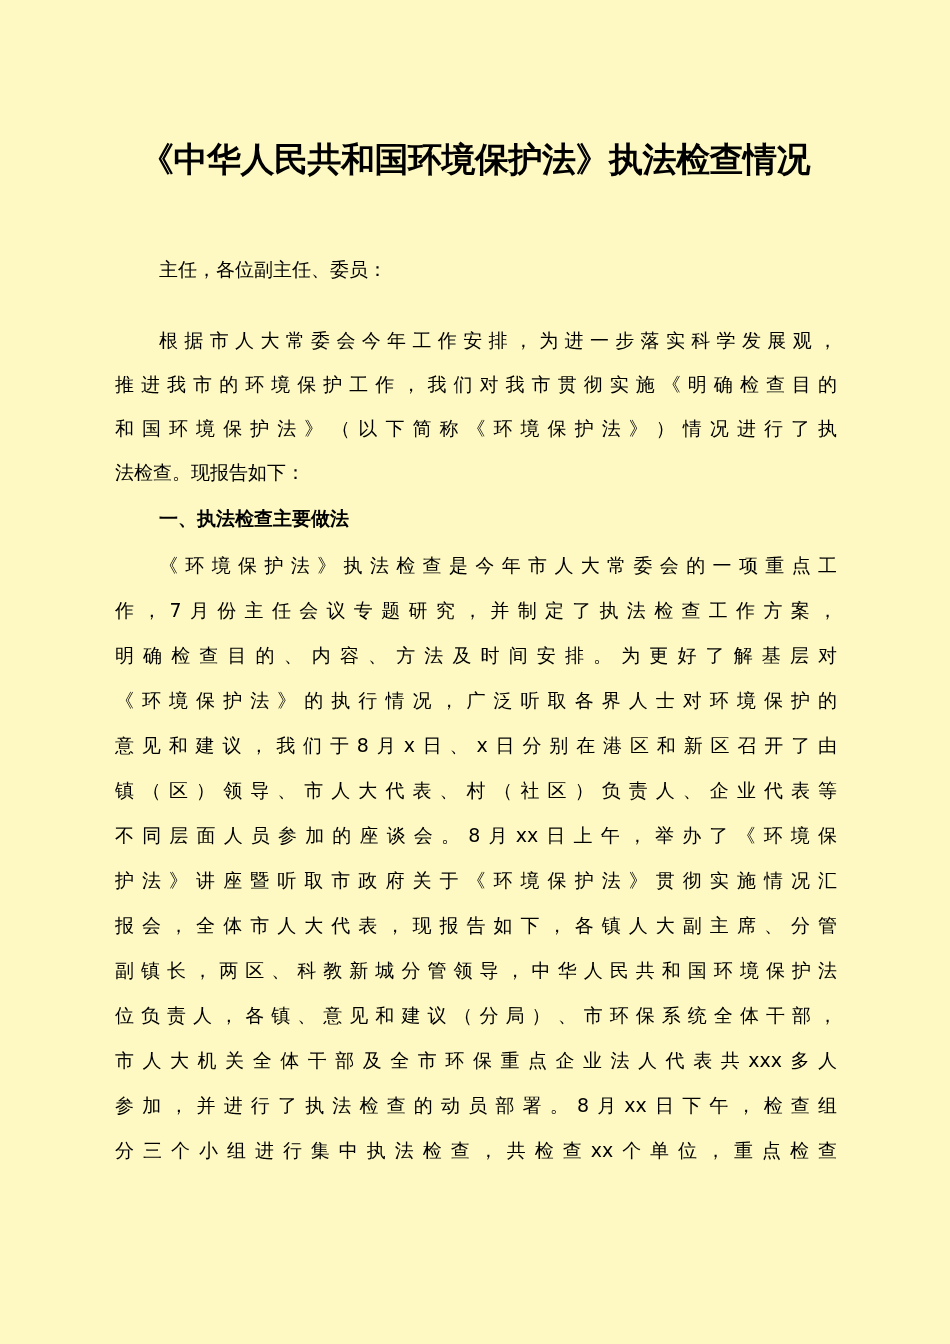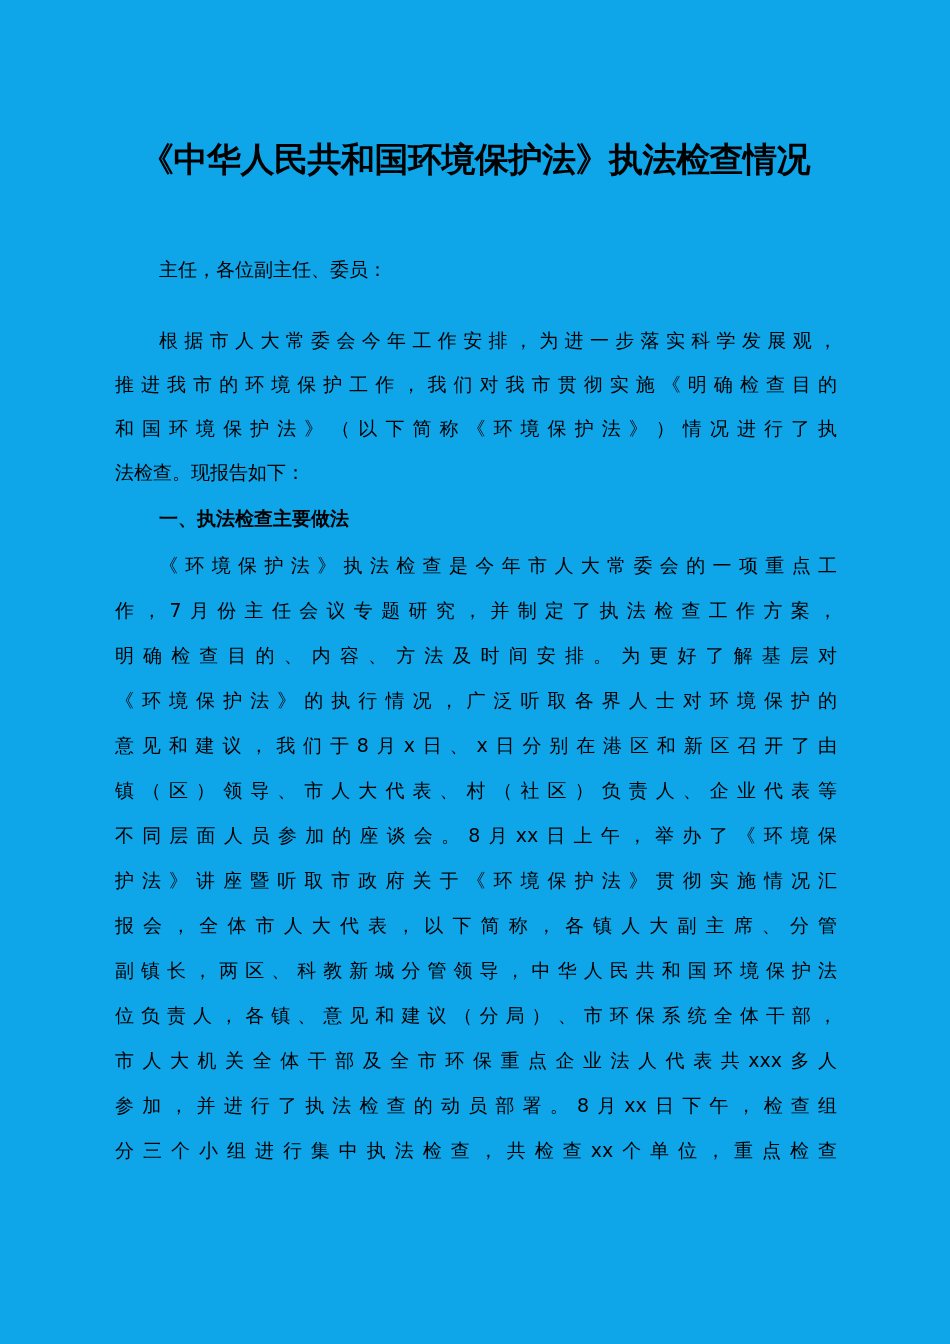--- a/index.html
+++ b/index.html
@@ -14,21 +14,21 @@
       overflow: hidden;
       font-family: "DejaVu Serif", "Liberation Serif", serif;
       color: #000000;
     }
     .page {
       position: absolute;
       left: 0;
       top: 0;
       width: 950px;
       height: 1344px;
-      background: #0ea5e9;
+      background: #fef9c3;
     }
     .title {
       position: absolute;
       left: 100px;
       width: 750px;
       top: 136px;
       text-align: center;
       font-family: "DejaVu Serif", "Liberation Serif", serif;
       font-weight: bold;
       font-size: 34px;
@@ -84,21 +84,21 @@
     <div class="line indent heading" style="top:497px">一、执法检查主要做法</div>
 
     <div class="line indent" style="top:543px">《环境保护法》执法检查是今年市人大常委会的一项重点工</div>
     <div class="line" style="top:588px">作，7月份主任会议专题研究，并制定了执法检查工作方案，</div>
     <div class="line" style="top:633px">明确检查目的、内容、方法及时间安排。为更好了解基层对</div>
     <div class="line" style="top:678px">《环境保护法》的执行情况，广泛听取各界人士对环境保护的</div>
     <div class="line" style="top:723px">意见和建议，我们于8月x日、x日分别在港区和新区召开了由</div>
     <div class="line" style="top:768px">镇（区）领导、市人大代表、村（社区）负责人、企业代表等</div>
     <div class="line" style="top:813px">不同层面人员参加的座谈会。8月xx日上午，举办了《环境保</div>
     <div class="line" style="top:858px">护法》讲座暨听取市政府关于《环境保护法》贯彻实施情况汇</div>
-    <div class="line" style="top:903px">报会，全体市人大代表，以下简称，各镇人大副主席、分管</div>
+    <div class="line" style="top:903px">报会，全体市人大代表，现报告如下，各镇人大副主席、分管</div>
     <div class="line" style="top:948px">副镇长，两区、科教新城分管领导，中华人民共和国环境保护法</div>
     <div class="line" style="top:993px">位负责人，各镇、意见和建议（分局）、市环保系统全体干部，</div>
     <div class="line" style="top:1038px">市人大机关全体干部及全市环保重点企业法人代表共xxx多人</div>
     <div class="line" style="top:1083px">参加，并进行了执法检查的动员部署。8月xx日下午，检查组</div>
     <div class="line" style="top:1128px">分三个小组进行集中执法检查，共检查xx个单位，重点检查</div>
   </div>
 
 </div>
 
 </body></html>

